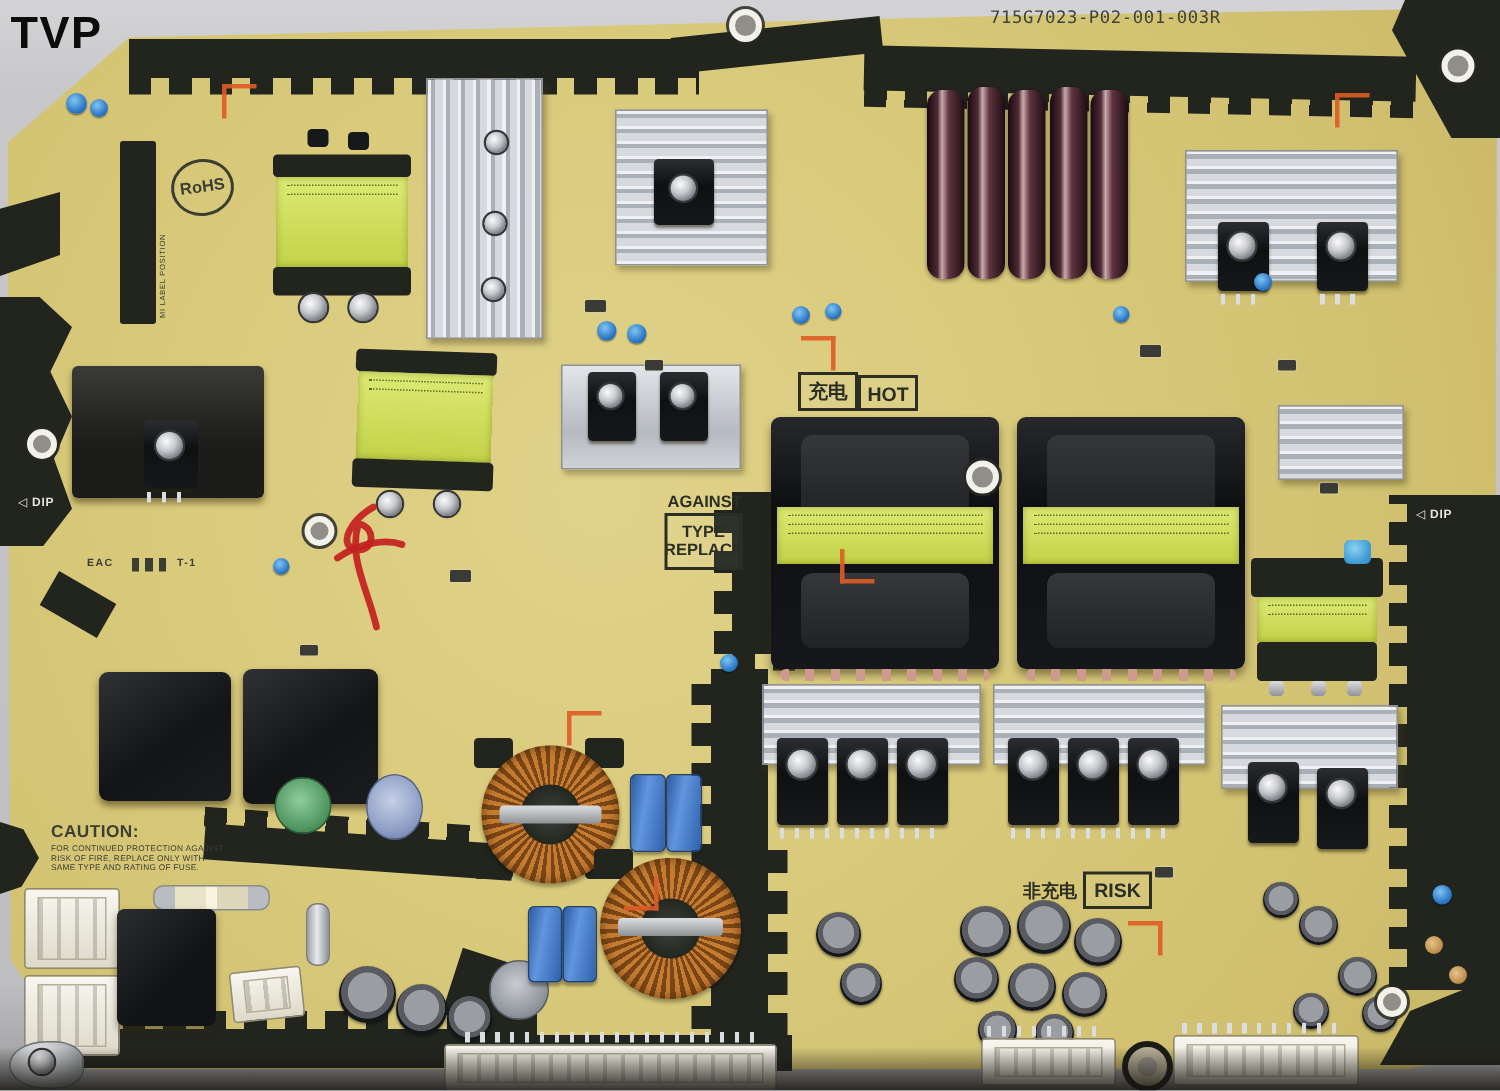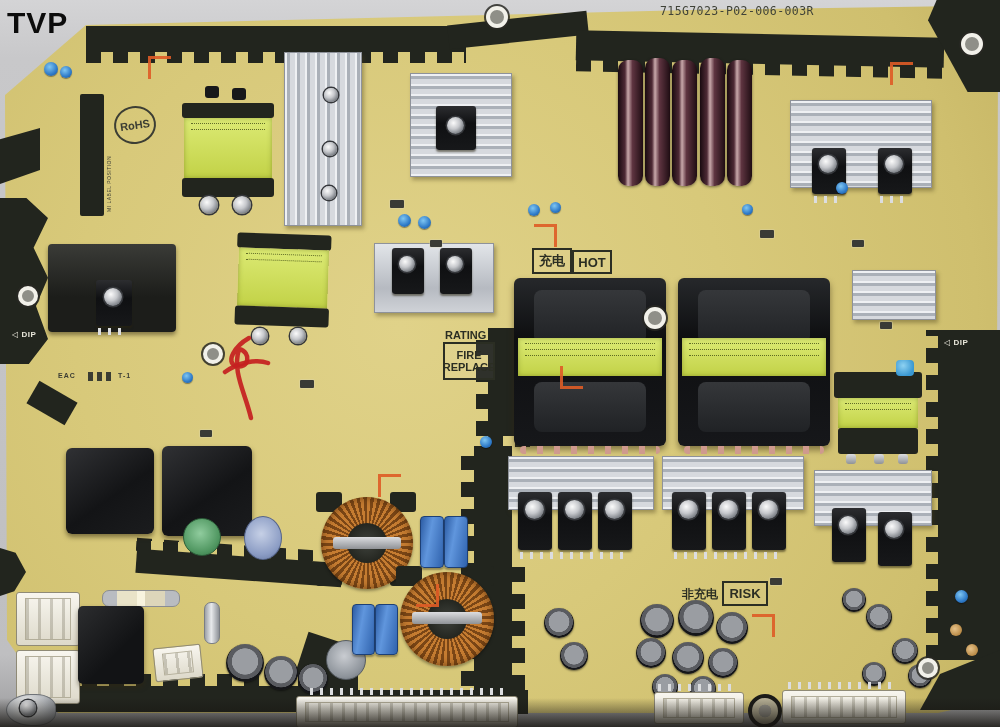--- a/index.html
+++ b/index.html
@@ -83,40 +83,46 @@
   <div class="a tV" style="left:461px;top:456px;height:230px;"></div>
   <div class="a tV" style="left:512px;top:560px;height:130px;"></div>
   <div class="a blk" style="left:136px;top:556px;width:206px;height:24px;transform:rotate(4deg);"></div>
   <div class="a tH" style="left:136px;top:545px;width:206px;transform:rotate(4deg);"></div>
   <div class="a blk" style="left:300px;top:640px;width:60px;height:46px;transform:rotate(18deg);"></div>
   <div class="a blk" style="left:28px;top:686px;width:330px;height:26px;"></div>
   <div class="a tH" style="left:28px;top:674px;width:330px;"></div>
   <div class="a blk" style="left:350px;top:690px;width:178px;height:24px;"></div>
 
   <div class="a wm" style="left:7px;top:6px;">TVP</div>
-  <div class="a pn" style="left:660px;top:4px;">715G7023-P02-006-003R</div>
+  <div class="a pn" style="left:660px;top:4px;">715G7023-P02-001-003R</div>
   <div class="a" style="left:114px;top:106px;width:38px;height:34px;border:2px solid #3c3e34;border-radius:50%;display:flex;align-items:center;justify-content:center;font-size:11px;font-weight:bold;color:#3c3e34;transform:rotate(-8deg);">RoHS</div>
   <div class="a blk" style="left:80px;top:94px;width:24px;height:122px;border-radius:2px;"></div>
   <div class="a mi" style="left:106px;top:112px;height:100px;">MI LABEL POSITION</div>
   <div class="a cert" style="left:58px;top:372px;">EAC</div>
   <div class="a cert" style="left:118px;top:372px;">T-1</div>
   <div class="a" style="left:88px;top:372px;width:26px;height:9px;background:repeating-linear-gradient(90deg,#3b3d33 0 5px,transparent 5px 9px);"></div>
 
   <div class="a dip" style="left:12px;top:330px;"><span>◁</span> <span>DIP</span></div>
   <div class="a dip" style="left:944px;top:338px;"><span>◁</span> <span>DIP</span></div>
 
   <div class="a box-label" style="left:532px;top:248px;width:36px;height:22px;font-size:13px;">充电</div>
   <div class="a box-label" style="left:572px;top:250px;width:36px;height:20px;font-size:13px;">HOT</div>
-  <div class="a blktxt" style="left:445px;top:329px;font-size:11px;">RATING</div>
+  <div class="a blktxt" style="left:445px;top:329px;font-size:11px;">AGAINST</div>
   <div class="a box-label" style="left:443px;top:342px;width:48px;height:34px;flex-direction:column;font-size:11px;line-height:12px;">
-    <span>FIRE</span>
+    <span>TYPE</span>
     <span>REPLACE</span>
   </div>
   <div class="a blktxt" style="left:682px;top:586px;font-size:12px;">非充电</div>
   <div class="a box-label" style="left:722px;top:581px;width:42px;height:21px;font-size:13px;">RISK</div>
+  <div class="a caut" style="left:34px;top:545px;width:135px;">
+    <b>CAUTION:</b>
+    <div>FOR CONTINUED PROTECTION AGAINST</div>
+    <div>RISK OF FIRE, REPLACE ONLY WITH</div>
+    <div>SAME TYPE AND RATING OF FUSE.</div>
+  </div>
 
   <div class="a" style="left:205px;top:86px;width:14px;height:12px;background:#17181a;border-radius:3px;"></div>
   <div class="a" style="left:232px;top:88px;width:14px;height:12px;background:#17181a;border-radius:3px;"></div>
   <div class="a" style="left:182px;top:103px;width:92px;height:94px;">
     <div class="a blk" style="left:0;top:0;width:100%;height:15px;border-radius:3px;"></div>
     <div class="a lime" style="left:2px;top:15px;width:88px;height:60px;">
         <i></i>
         <i></i>
       </div>
     <div class="a blk" style="left:0;top:75px;width:100%;height:19px;border-radius:3px;"></div>

